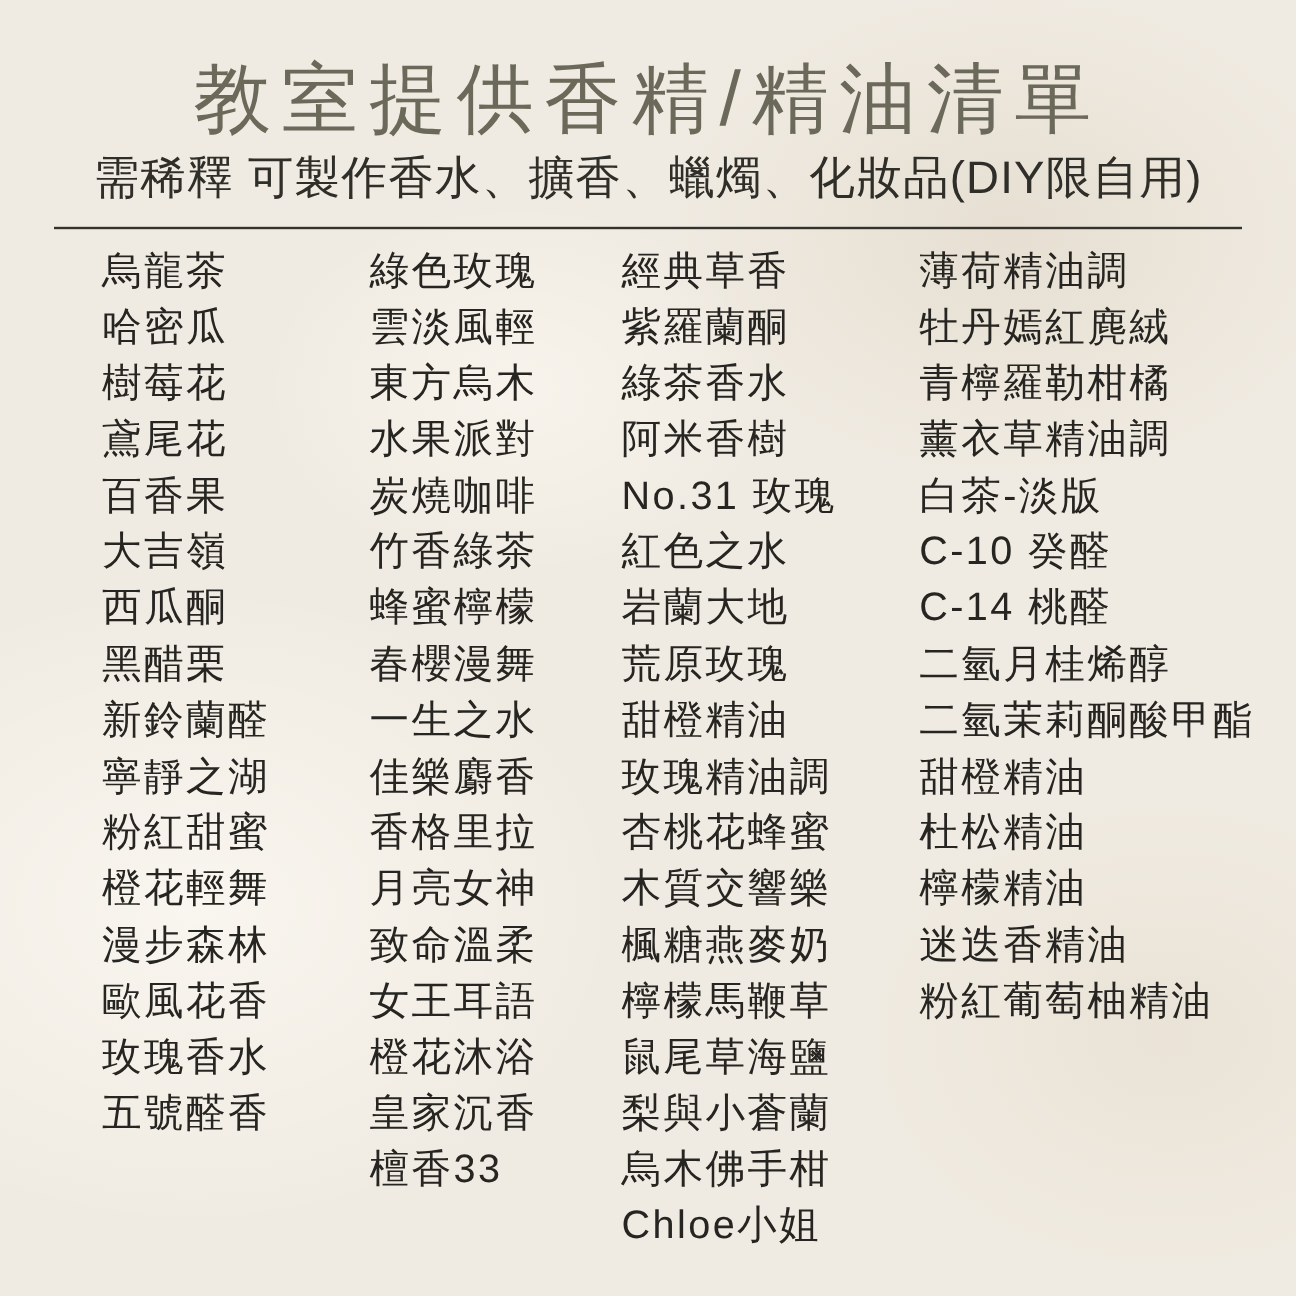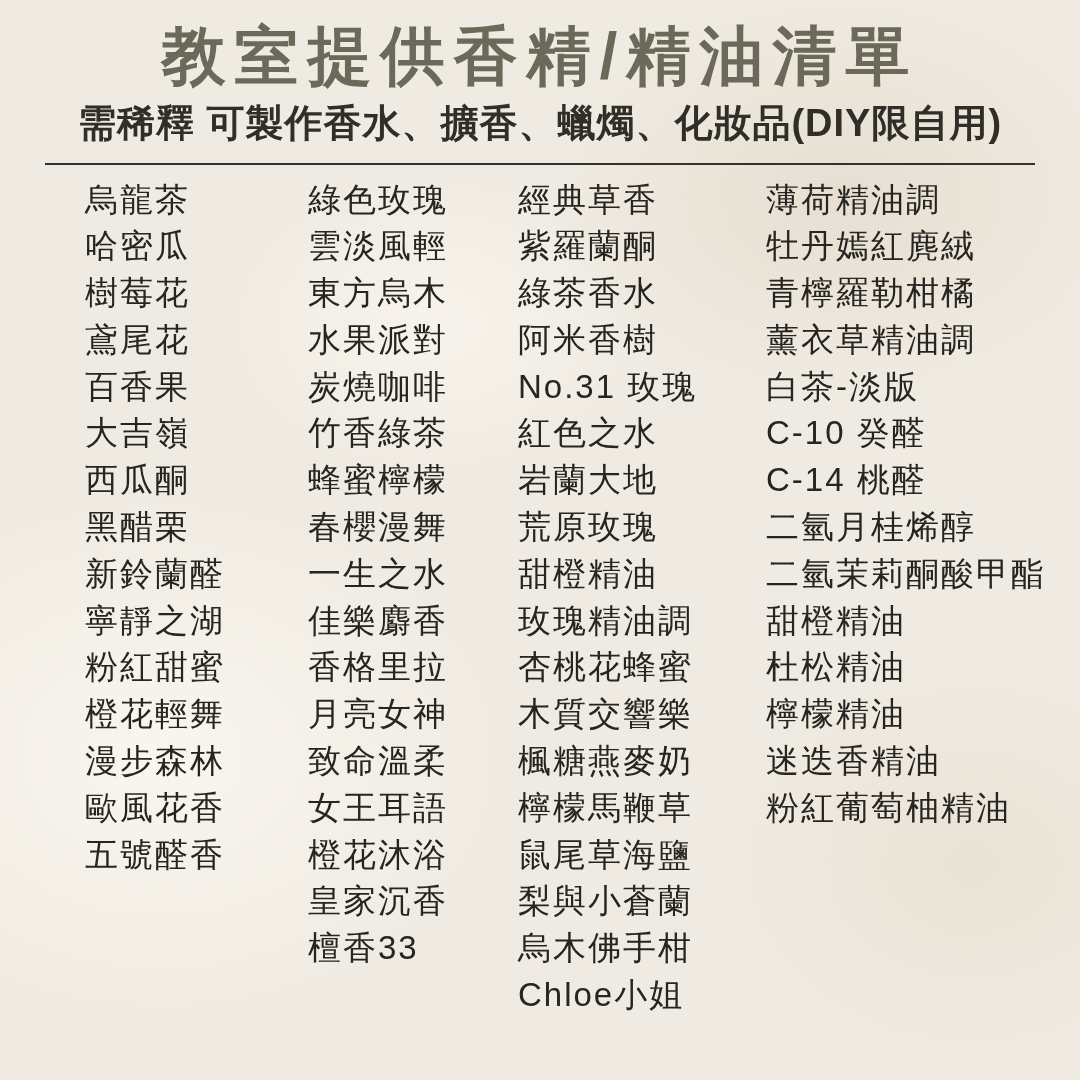--- a/index.html
+++ b/index.html
@@ -19,34 +19,34 @@
     
     background:
       radial-gradient(420px 300px at 78% 18%, rgba(222,212,196,0.55) 0%, rgba(222,212,196,0) 70%),
       radial-gradient(500px 380px at 15% 70%, rgba(255,253,248,0.6) 0%, rgba(255,253,248,0) 70%),
       radial-gradient(380px 300px at 90% 80%, rgba(226,216,200,0.45) 0%, rgba(226,216,200,0) 70%),
       radial-gradient(300px 220px at 40% 30%, rgba(255,252,246,0.5) 0%, rgba(255,252,246,0) 70%),
       var(--bg, #f0ebe2);
   }
   .title {
     margin: 0;
-    padding-top: 16px;
+    padding-top: 42px;
     text-align: center;
     font-size: 64px;
-    font-weight: 700;
+    font-weight: 400;
     letter-spacing: 9px;
     color: var(--title, #6b695a);
     line-height: 1.25;
     white-space: nowrap;
   }
   .subtitle {
     margin: 4px 0 0 0;
     text-align: center;
     font-size: 38px;
-    font-weight: 700;
+    font-weight: 400;
     letter-spacing: 1px;
     color: var(--subtitle, #2f2e29);
     line-height: 1.25;
     white-space: nowrap;
   }
   .divider {
     border: none;
     border-top: 2.5px solid var(--divider, #33322d);
     margin: 15px 45px 0 45px;
   }
@@ -80,20 +80,21 @@
         <div class="list-item">百香果</div>
         <div class="list-item">大吉嶺</div>
         <div class="list-item">西瓜酮</div>
         <div class="list-item">黑醋栗</div>
         <div class="list-item">新鈴蘭醛</div>
         <div class="list-item">寧靜之湖</div>
         <div class="list-item">粉紅甜蜜</div>
         <div class="list-item">橙花輕舞</div>
         <div class="list-item">漫步森林</div>
         <div class="list-item">歐風花香</div>
+        <div class="list-item">玫瑰香水</div>
         <div class="list-item">五號醛香</div>
       </div>
     <div class="list-column">
         <div class="list-item">綠色玫瑰</div>
         <div class="list-item">雲淡風輕</div>
         <div class="list-item">東方烏木</div>
         <div class="list-item">水果派對</div>
         <div class="list-item">炭燒咖啡</div>
         <div class="list-item">竹香綠茶</div>
         <div class="list-item">蜂蜜檸檬</div>

